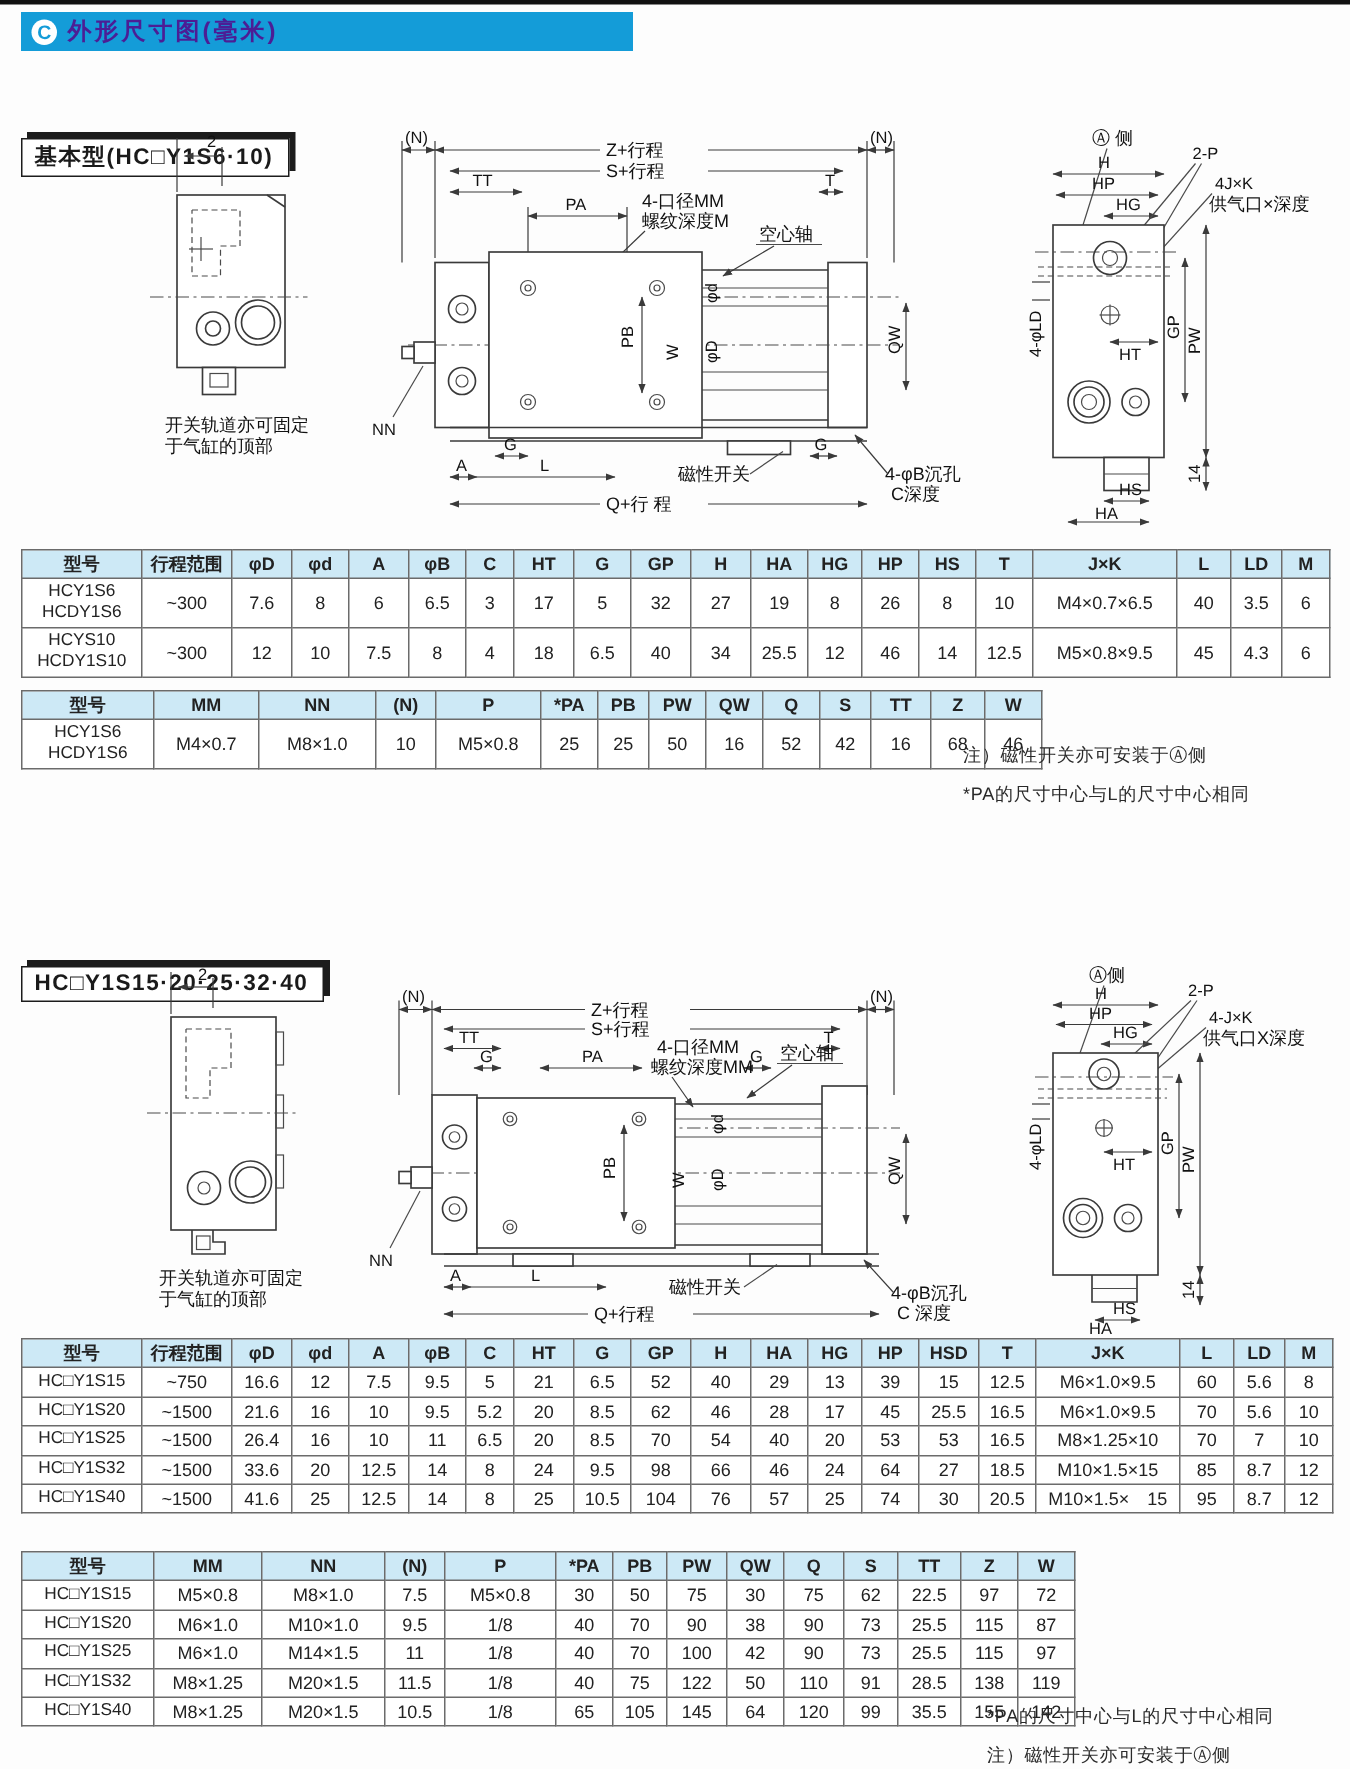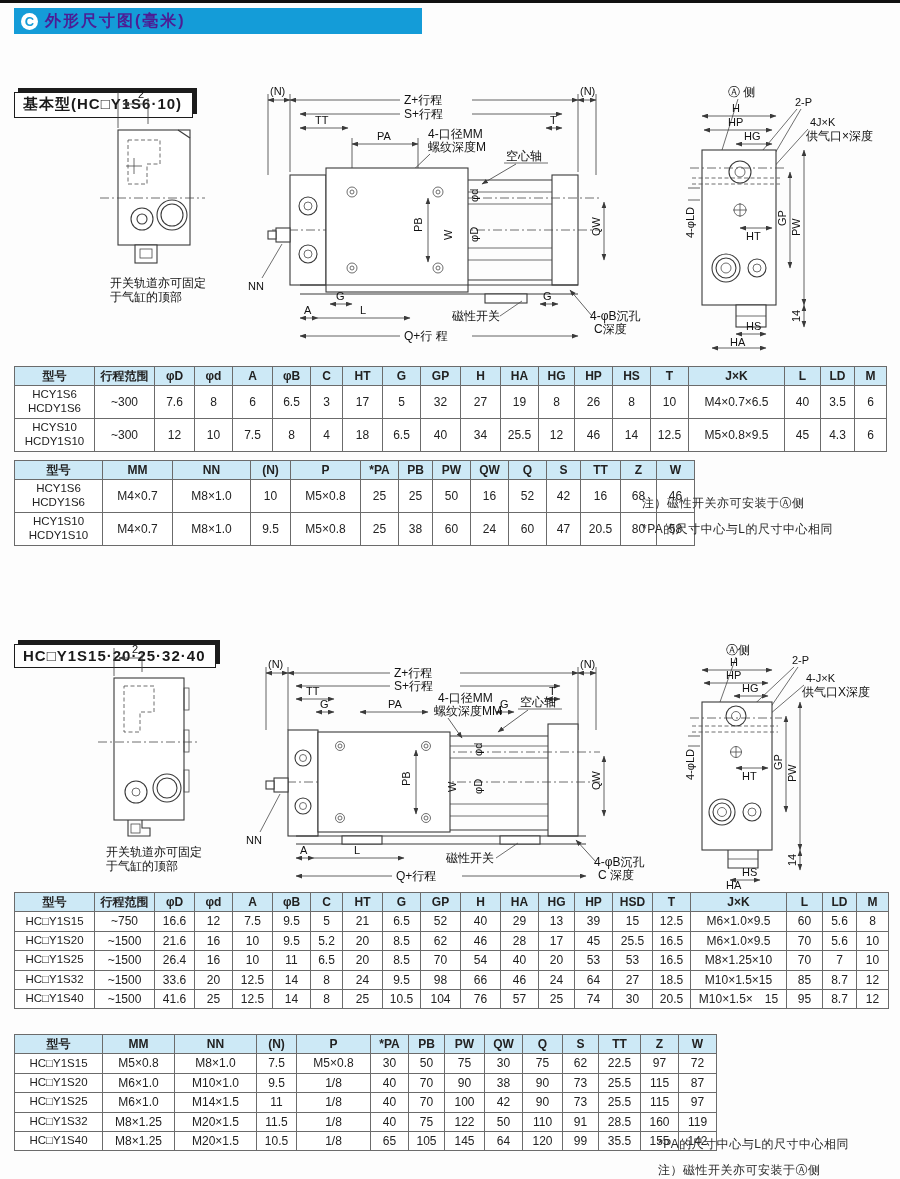--- a/index.html
+++ b/index.html
@@ -364,37 +364,20 @@
         <td>25</td>
         <td>25</td>
         <td>50</td>
         <td>16</td>
         <td>52</td>
         <td>42</td>
         <td>16</td>
         <td>68</td>
         <td>46</td>
       </tr>
-      <tr>
-        <td>HCY1S10
-HCDY1S10</td>
-        <td>M4×0.7</td>
-        <td>M8×1.0</td>
-        <td>9.5</td>
-        <td>M5×0.8</td>
-        <td>25</td>
-        <td>38</td>
-        <td>60</td>
-        <td>24</td>
-        <td>60</td>
-        <td>47</td>
-        <td>20.5</td>
-        <td>80</td>
-        <td>58</td>
-      </tr>
     </tbody>
   </table>
 <div class="notes" style="left:642px;top:495px;">
   <div>注）磁性开关亦可安装于Ⓐ侧</div>
   <div>*PA的尺寸中心与L的尺寸中心相同</div>
 </div>
 
 <div class="secbox" style="left:14px;top:600px;">HC□Y1S15·20·25·32·40</div>
 
 <svg width="900" height="250" style="top:640px;">
@@ -814,21 +797,21 @@
         <td>M20×1.5</td>
         <td>11.5</td>
         <td>1/8</td>
         <td>40</td>
         <td>75</td>
         <td>122</td>
         <td>50</td>
         <td>110</td>
         <td>91</td>
         <td>28.5</td>
-        <td>160</td>
+        <td>138</td>
         <td>119</td>
       </tr>
       <tr>
         <td>HC□Y1S40</td>
         <td>M8×1.25</td>
         <td>M20×1.5</td>
         <td>10.5</td>
         <td>1/8</td>
         <td>65</td>
         <td>105</td>

